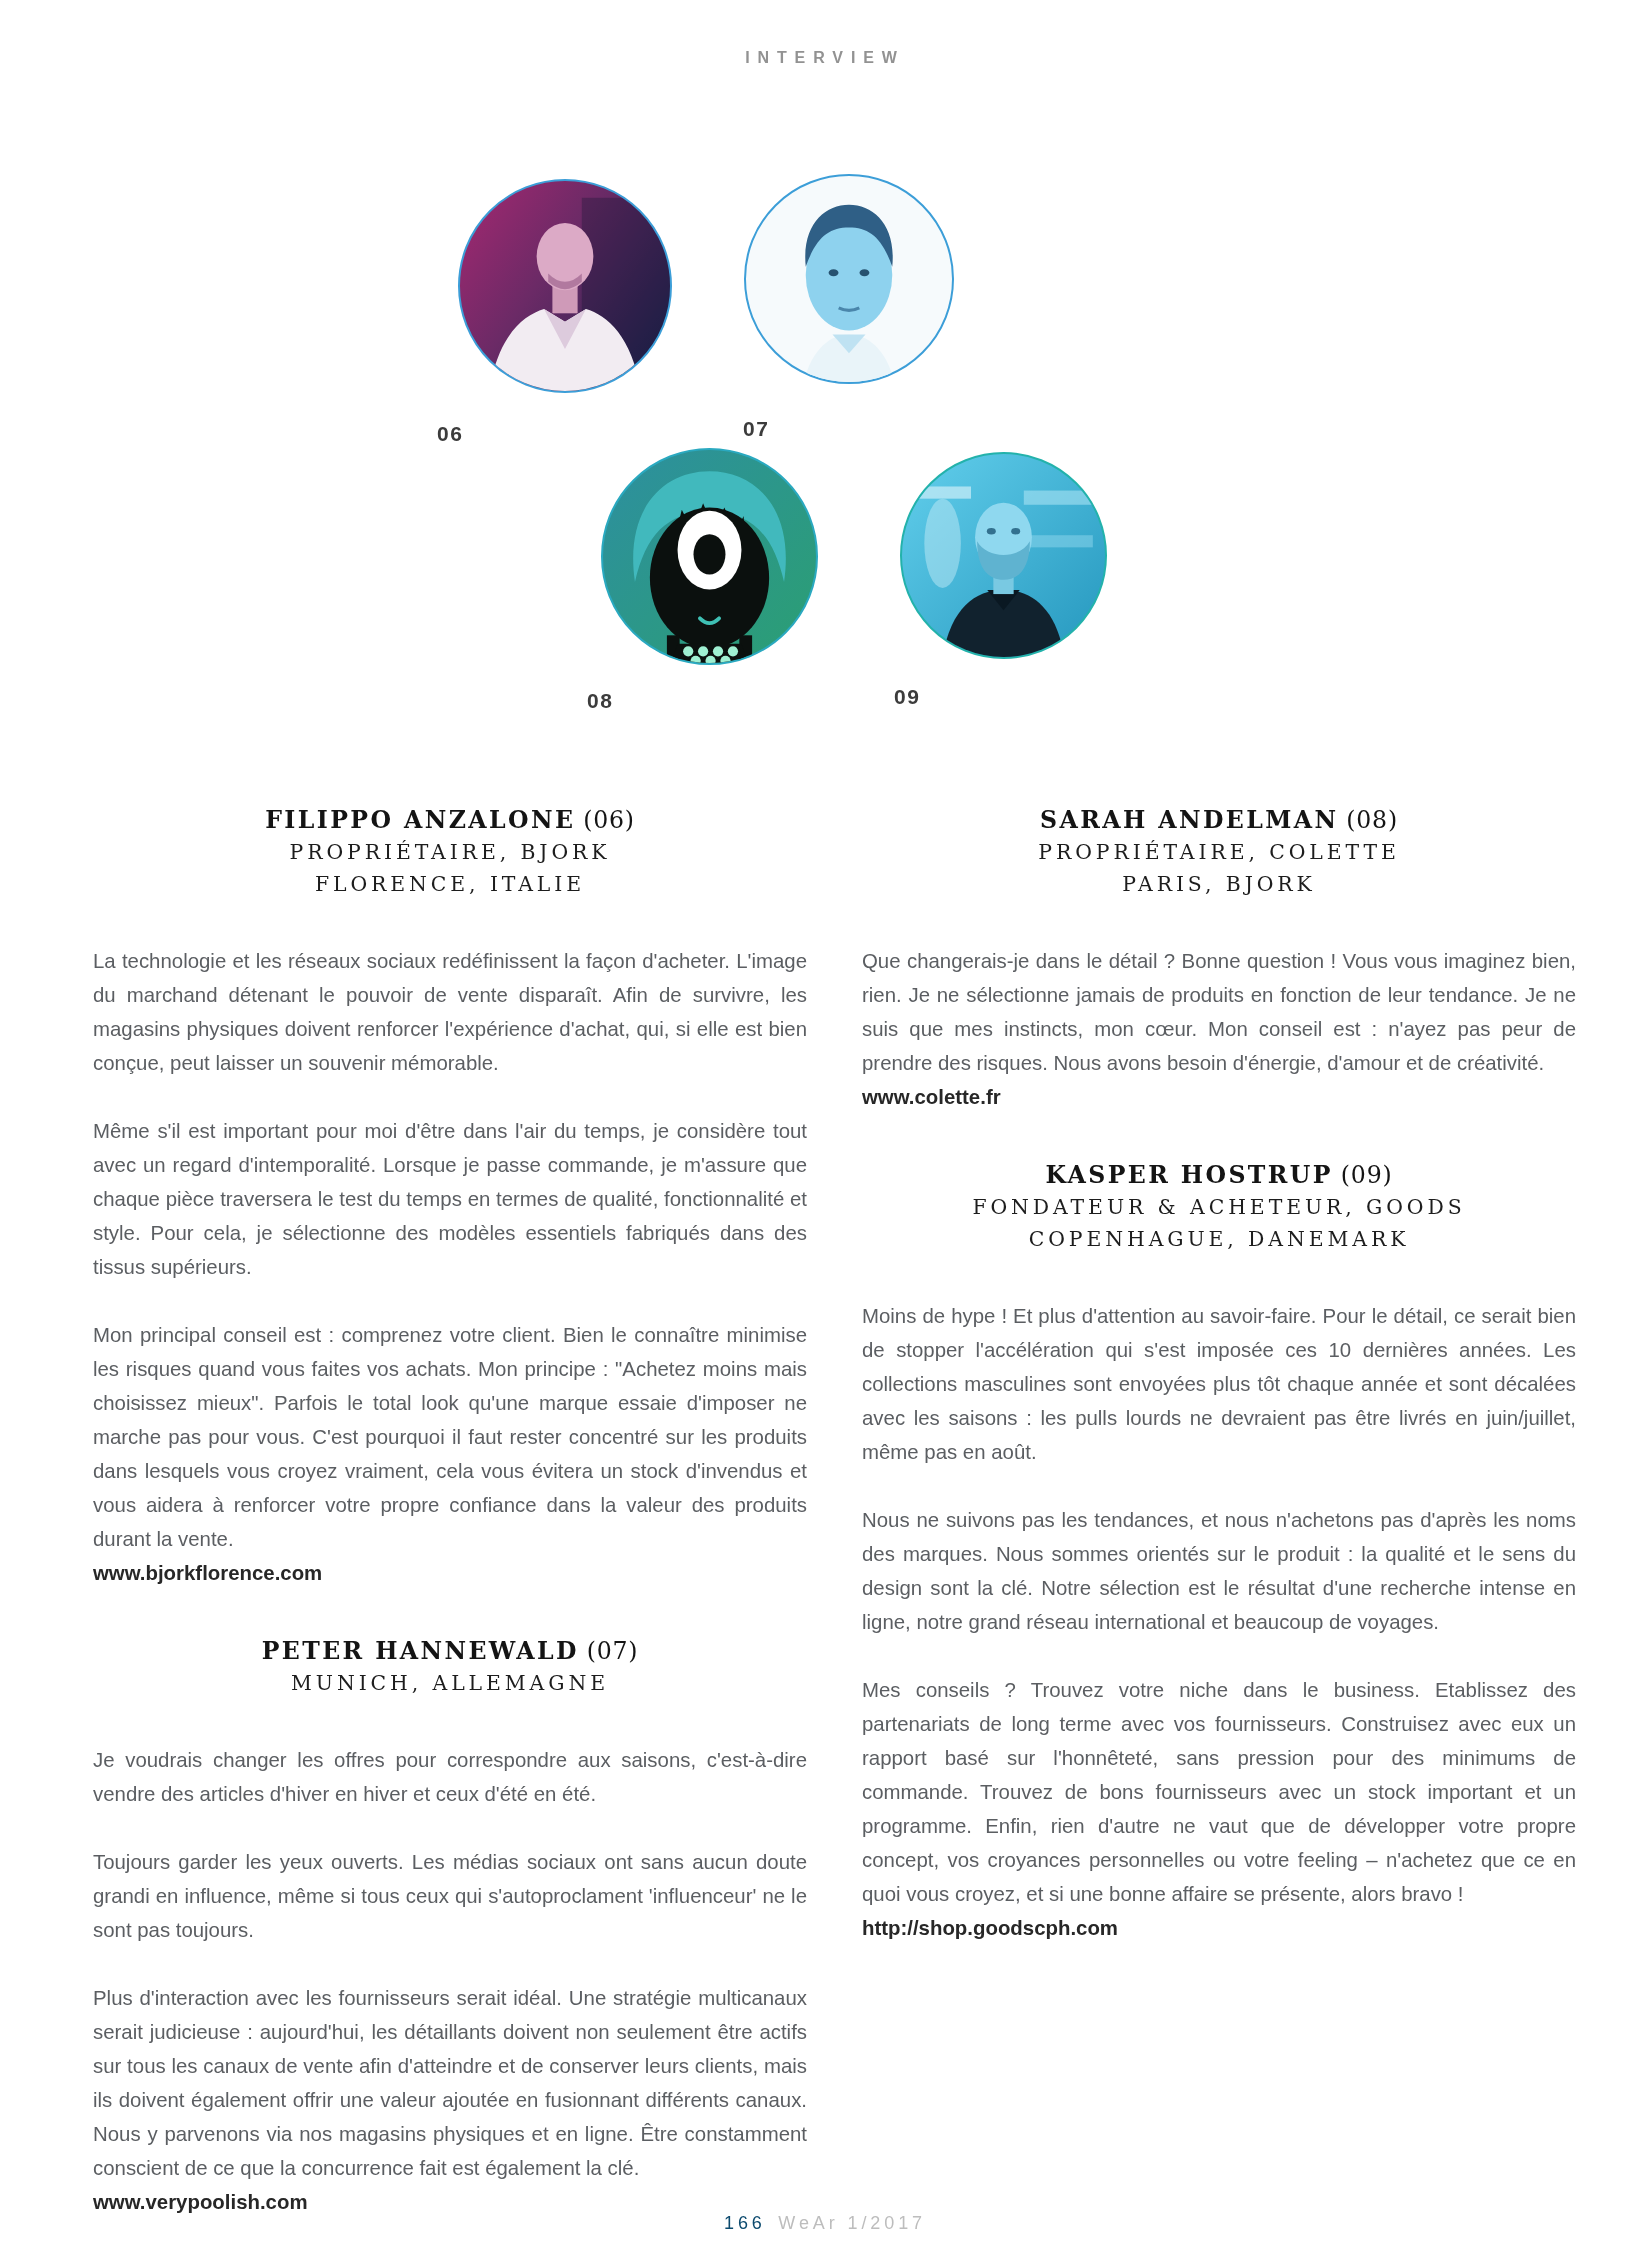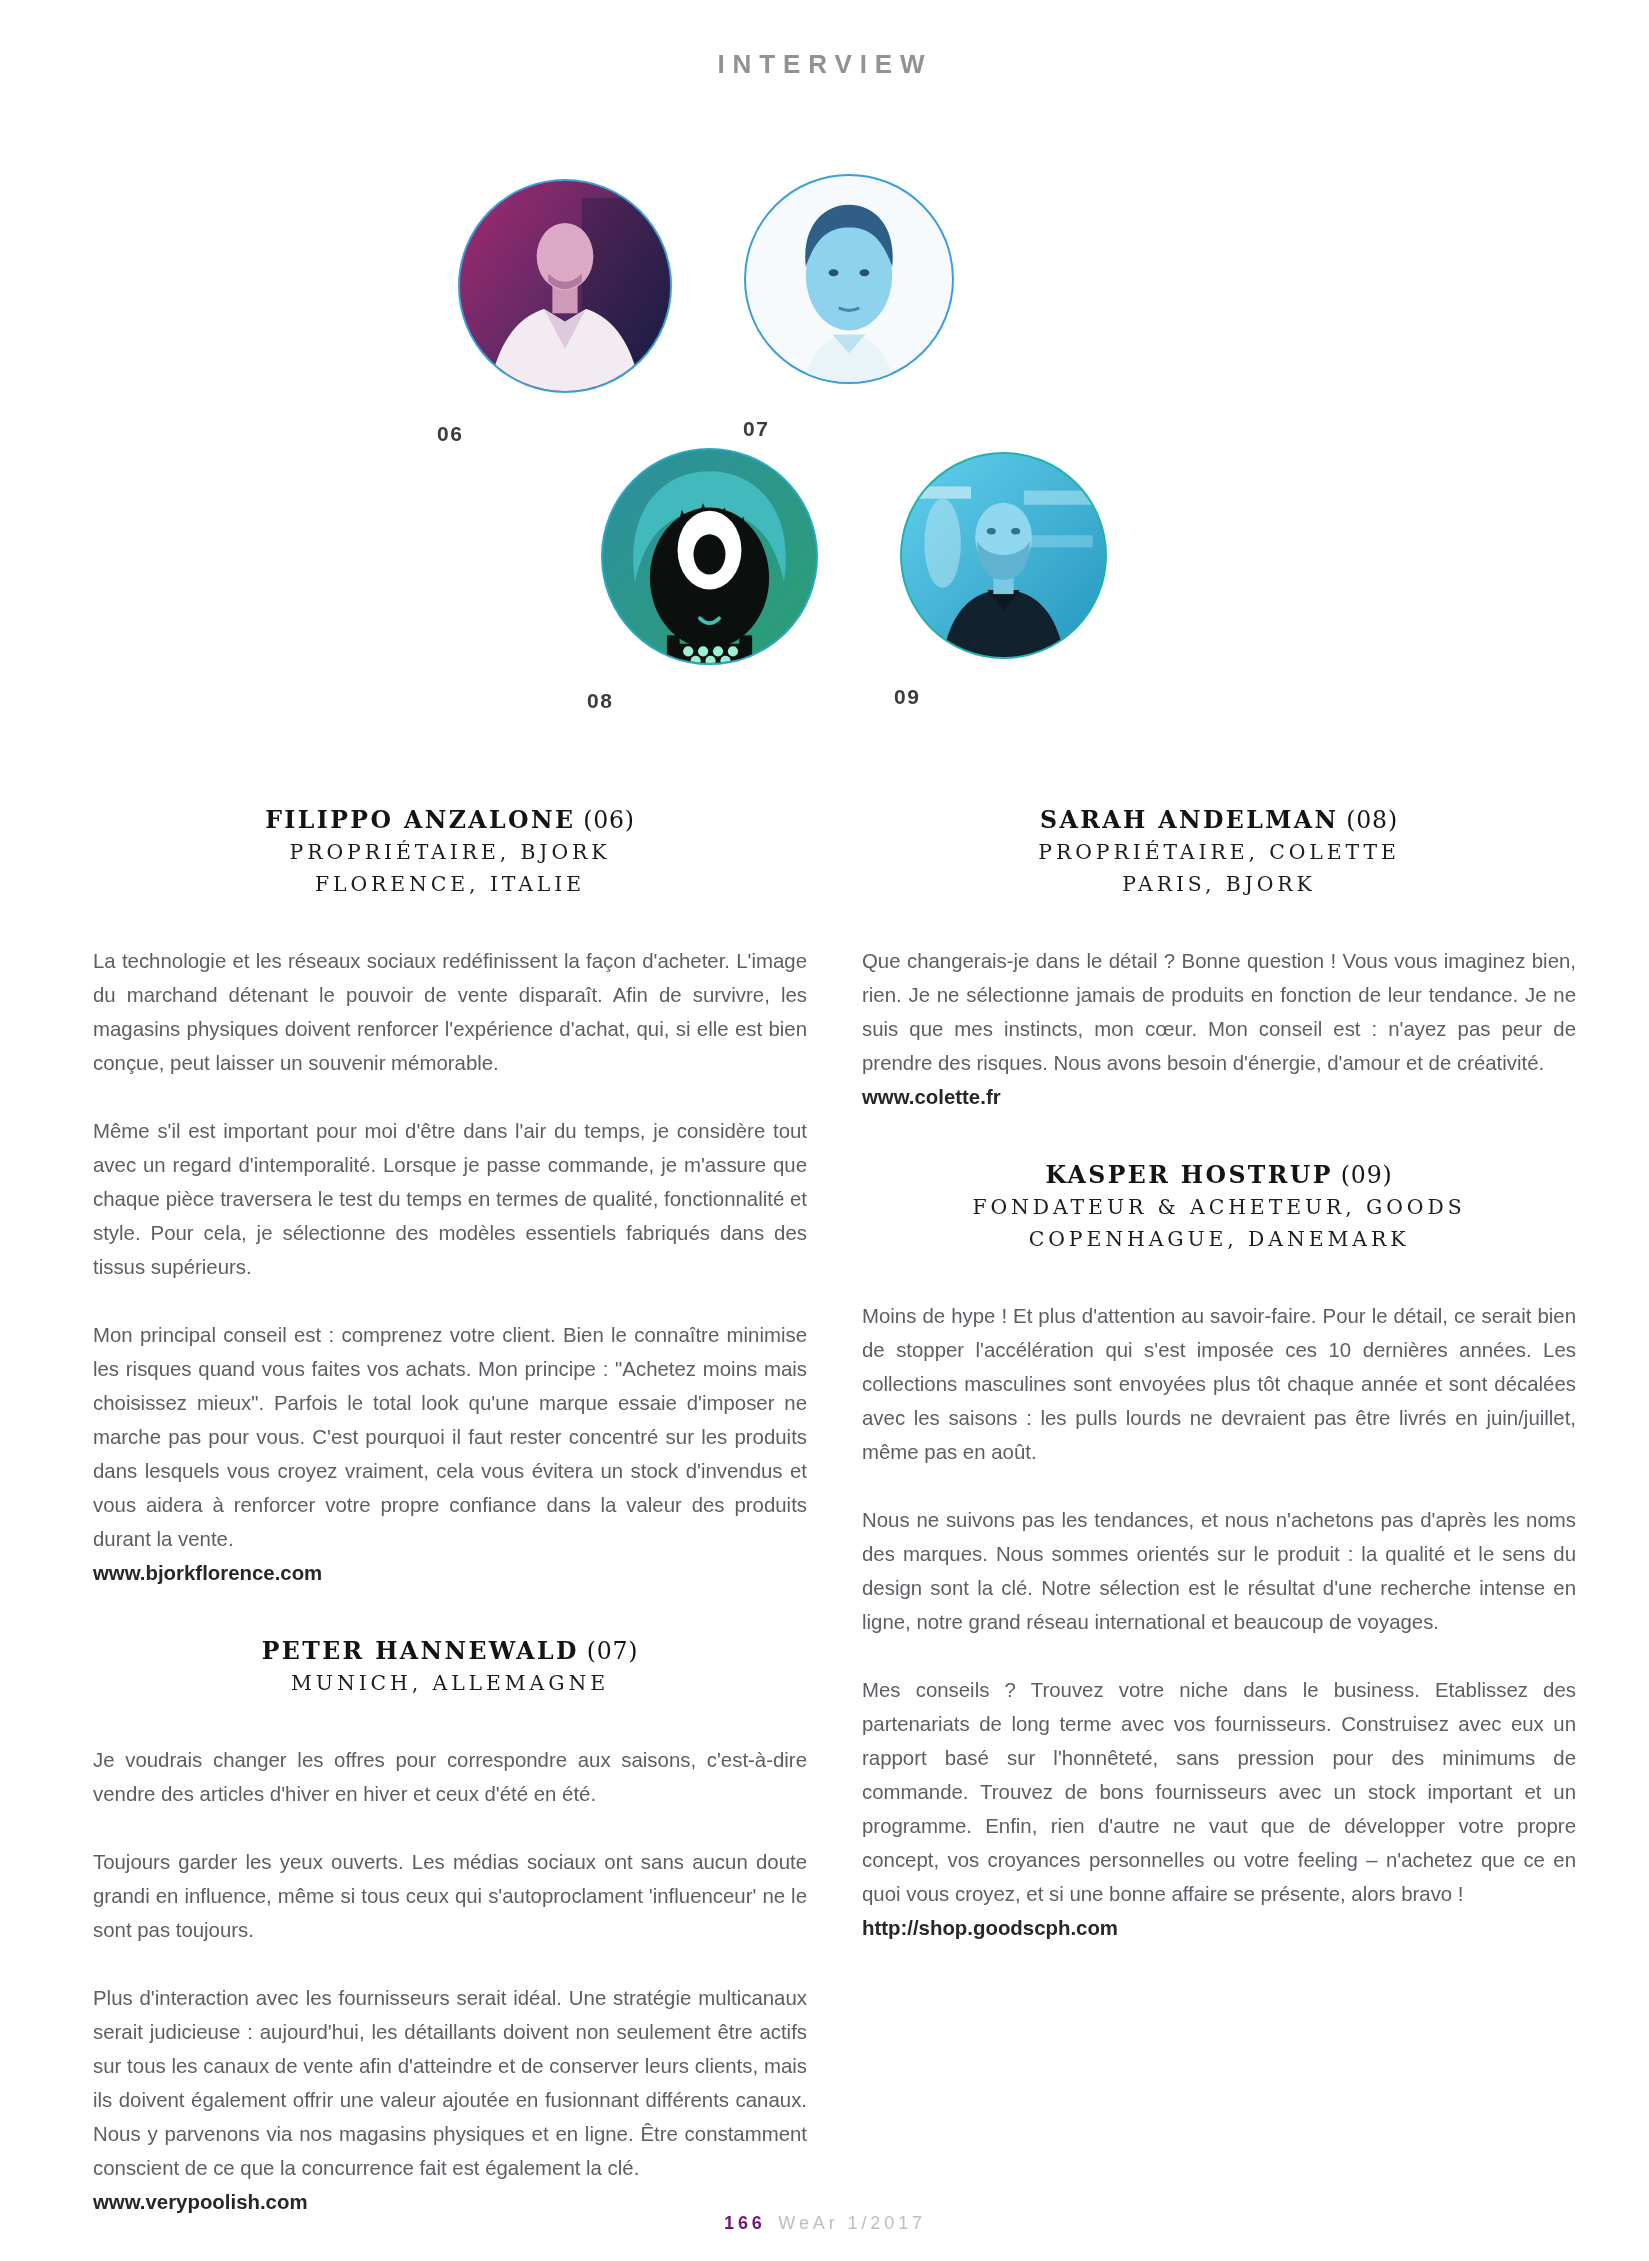--- a/index.html
+++ b/index.html
@@ -5,21 +5,21 @@
   * { margin:0; padding:0; box-sizing:border-box; }
   html,body { background:#ffffff; }
   body {
     width:1650px; height:2261px; position:relative;
     font-family:"Liberation Sans", sans-serif;
     -webkit-font-smoothing:antialiased;
   }
   
   .header {
     position:absolute; top:49px; left:0; width:100%;
-    text-align:center; font-size:26px; font-weight:700;
+    text-align:center; font-size:16px; font-weight:700;
     letter-spacing:7.9px; color:#929292;
   }
   
   .circle { position:absolute; border-radius:50%; overflow:hidden; }
   .circle svg { display:block; width:100%; height:100%; }
   .c06 { left:458px; top:179px; width:214px; height:214px; border:2.4px solid #3c9ed8;
          background:linear-gradient(125deg,#a62871 0%,#6b2a66 42%,#16214a 100%); }
   .c07 { left:744px; top:174px; width:210px; height:210px; border:2.4px solid #3c9ed8;
          background:#f6fafc; }
   .c08 { left:601px; top:448px; width:217px; height:217px; border:2.4px solid #2aa9c0;
@@ -58,21 +58,21 @@
   p.body.last { margin-bottom:0; }
   p.weblink {
     font-size:20.4px; line-height:34px; font-weight:700; color:#272727;
     margin:0;
   }
   
   .footer {
     position:absolute; top:2213px; left:0; width:100%;
     text-align:center; font-size:18px; letter-spacing:3.9px;
   }
-  .fpage { font-weight:700; color:#701a75; margin-right:12.6px;margin-top:48px; }
+  .fpage { font-weight:400; color:#0c4a6e; margin-right:12.6px;margin-top:48px; }
   .fissue { font-weight:400; color:#bdbdbd; }
 </style>
 </head>
 <body>
 
 <div class="page">
 
   <div class="header">INTERVIEW</div>
 
   <div>

